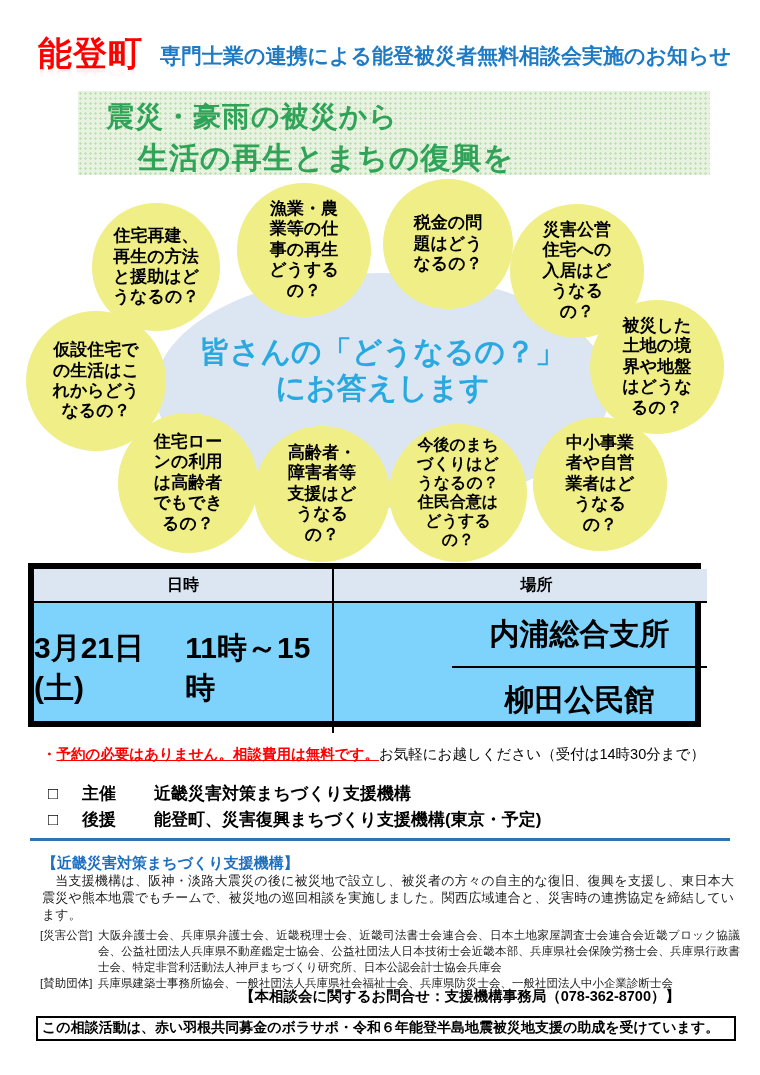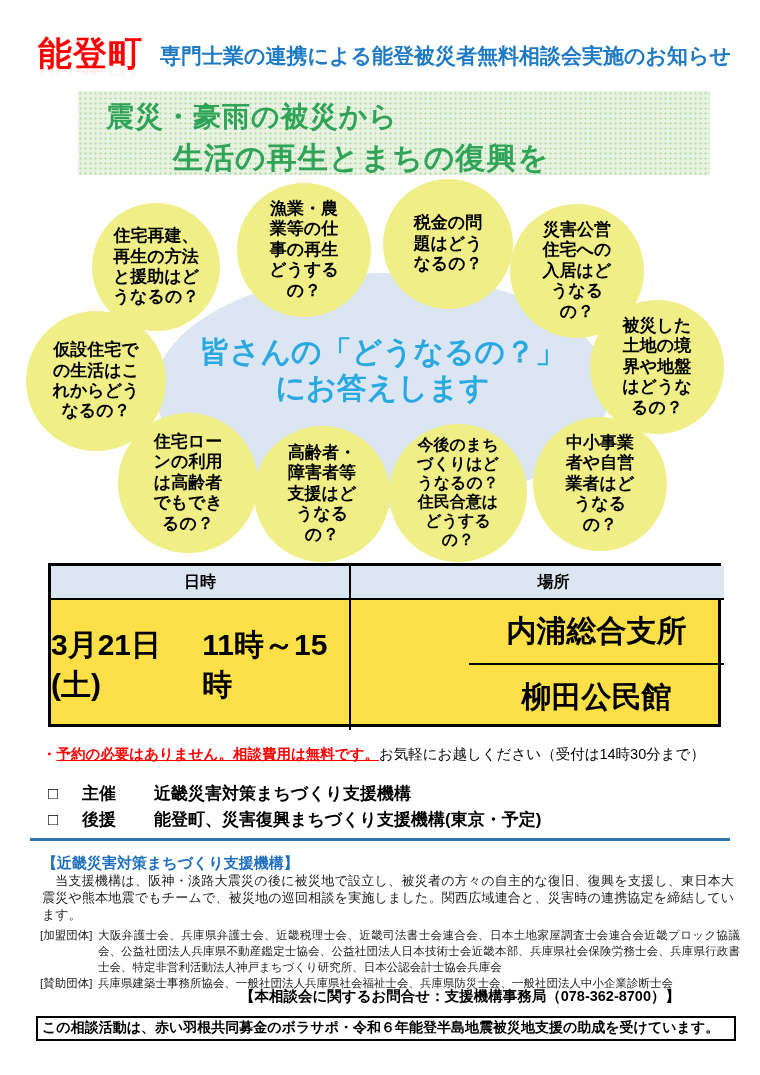--- a/index.html
+++ b/index.html
@@ -24,21 +24,21 @@
 
   
   .banner {
     position:absolute; left:78px; top:86px; width:632px; height:84px;
     background-color:#e7f2e0;
     background-image:radial-gradient(#c2e0b6 1px, transparent 1.4px);
     background-size:5px 5px;
     color:#2fa357; font-weight:bold;
   }
   .banner-line1 { padding:7px 0 0 28px; font-size:28px; letter-spacing:1px; }
-  .banner-line2 { padding:2px 0 0 95px; font-size:30px; letter-spacing:1px; }
+  .banner-line2 { padding:2px 0 0 60px; font-size:30px; letter-spacing:1px; }
 
   
   .center-ellipse {
     position:absolute; left:155px; top:268px; width:455px; height:235px;
     background:#dce6f2; border-radius:50%;
     display:flex; flex-direction:column; align-items:center; justify-content:center;
     padding-bottom:42px; z-index:1; text-align:left;
   }
   .center-ellipse .ce-line { color:#29a9e0; font-weight:bold; font-size:30px; line-height:1.2; white-space:nowrap; }
   .bubble {
@@ -53,23 +53,23 @@
   .b4  { left:510px; top:199px; width:134px; height:134px; }
   .b5  { left:590px; top:295px; width:134px; height:134px; }
   .b6  { left:26px;  top:306px; width:140px; height:140px; }
   .b7  { left:118px; top:408px; width:140px; height:140px; }
   .b8  { left:254px; top:421px; width:136px; height:136px; }
   .b9  { left:389px; top:419px; width:138px; height:138px; font-size:16px; line-height:1.18; }
   .b10 { left:533px; top:412px; width:134px; height:134px; }
 
   
   .schedule {
-    position:absolute; left:48px; top:558px; width:673px; height:164px;
+    position:absolute; left:28px; top:558px; width:673px; height:164px;
     display:grid; grid-template-columns:300px 118px 255px; grid-template-rows:34px 65px 65px;
-    border:3px solid #000000; background:#fde047;
+    border:6px solid #000000; background:#7dd3fc;
   }
   .schedule > div { display:flex; align-items:center; justify-content:center; }
   .th { background:#dce6f2; font-size:16px; font-weight:bold; }
   .th-datetime { grid-column:1; grid-row:1; border-right:2px solid #000; border-bottom:2px solid #000; }
   .th-place    { grid-column:2 / span 2; grid-row:1; border-bottom:2px solid #000;padding-left:32px; }
   .td-datetime { grid-column:1; grid-row:2 / span 2; border-right:2px solid #000;
                  flex-direction:row; font-size:30px; font-weight:bold; line-height:1.35; }
   .td-simul    { grid-column:2; grid-row:2 / span 2; border-right:2px solid #000;
                  flex-direction:column; font-size:28px; font-weight:bold; line-height:1.6; }
   .td-place1   { grid-column:3; grid-row:2; border-bottom:2px solid #000; font-size:30px; font-weight:bold; }
@@ -204,21 +204,21 @@
 
   <div class="divider"></div>
 
   <div class="about">
     <div class="about-h">【近畿災害対策まちづくり支援機構】</div>
     <div class="about-b">　当支援機構は、阪神・淡路大震災の後に被災地で設立し、被災者の方々の自主的な復旧、復興を支援し、東日本大震災や熊本地震でもチームで、被災地の巡回相談を実施しました。関西広域連合と、災害時の連携協定を締結しています。</div>
   </div>
 
   <div class="members">
     <div class="m-row">
-      <span class="m-lbl">[加盟団体]</span>
+      <span class="m-lbl">[災害公営]</span>
       <span class="m-val">大阪弁護士会、兵庫県弁護士会、近畿税理士会、近畿司法書士会連合会、日本土地家屋調査士会連合会近畿ブロック協議会、公益社団法人兵庫県不動産鑑定士協会、公益社団法人日本技術士会近畿本部、兵庫県社会保険労務士会、兵庫県行政書士会、特定非営利活動法人神戸まちづくり研究所、日本公認会計士協会兵庫会</span>
     </div>
     <div class="m-row">
       <span class="m-lbl">[賛助団体]</span>
       <span class="m-val">兵庫県建築士事務所協会、一般社団法人兵庫県社会福祉士会、兵庫県防災士会、一般社団法人中小企業診断士会</span>
     </div>
   </div>
   <div class="contact">【本相談会に関するお問合せ：支援機構事務局（078-362-8700）】</div>
 
   <div class="grant">この相談活動は、赤い羽根共同募金のボラサポ・令和６年能登半島地震被災地支援の助成を受けています。</div>

